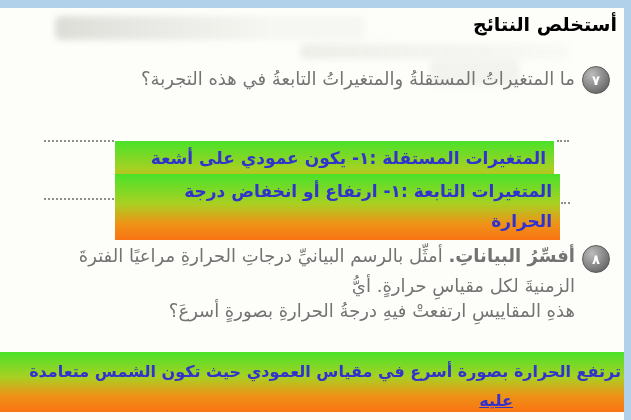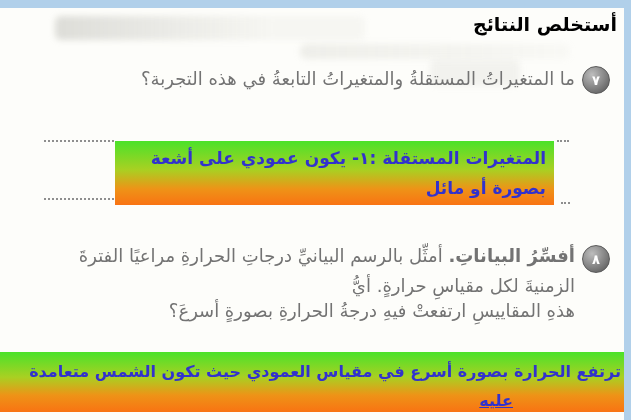--- a/index.html
+++ b/index.html
@@ -95,20 +95,24 @@
   <div class="dots d1"></div>
   <div class="dots d2"></div>
   <div class="dots d3"></div>
   <div class="dots d4"></div>
 
   <div class="ansbox box1">
     <span class="ansline">المتغيرات المستقلة :١- يكون عمودي على أشعة</span>
     <span class="ansline">بصورة أو مائل</span>
   </div>
 
+  <div class="ansbox box2">
+    <span class="ansline">المتغيرات التابعة :١- ارتفاع أو انخفاض درجة</span>
+    <span class="ansline">الحرارة</span>
+  </div>
 
   <div class="qcircle qc8">
     <span>٨</span>
   </div>
   <div class="qtext q8l2">هذهِ المقاييسِ ارتفعتْ فيهِ درجةُ الحرارةِ بصورةٍ أسرعَ؟</div>
   <div class="qtext q8l1">
     <span class="lead">أفسِّرُ البياناتِ.</span>
     <span>أمثِّل بالرسم البيانيِّ درجاتِ الحرارةِ مراعيًا الفترةَ الزمنيةَ لكل مقياسِ حرارةٍ. أيُّ</span>
   </div>
 

